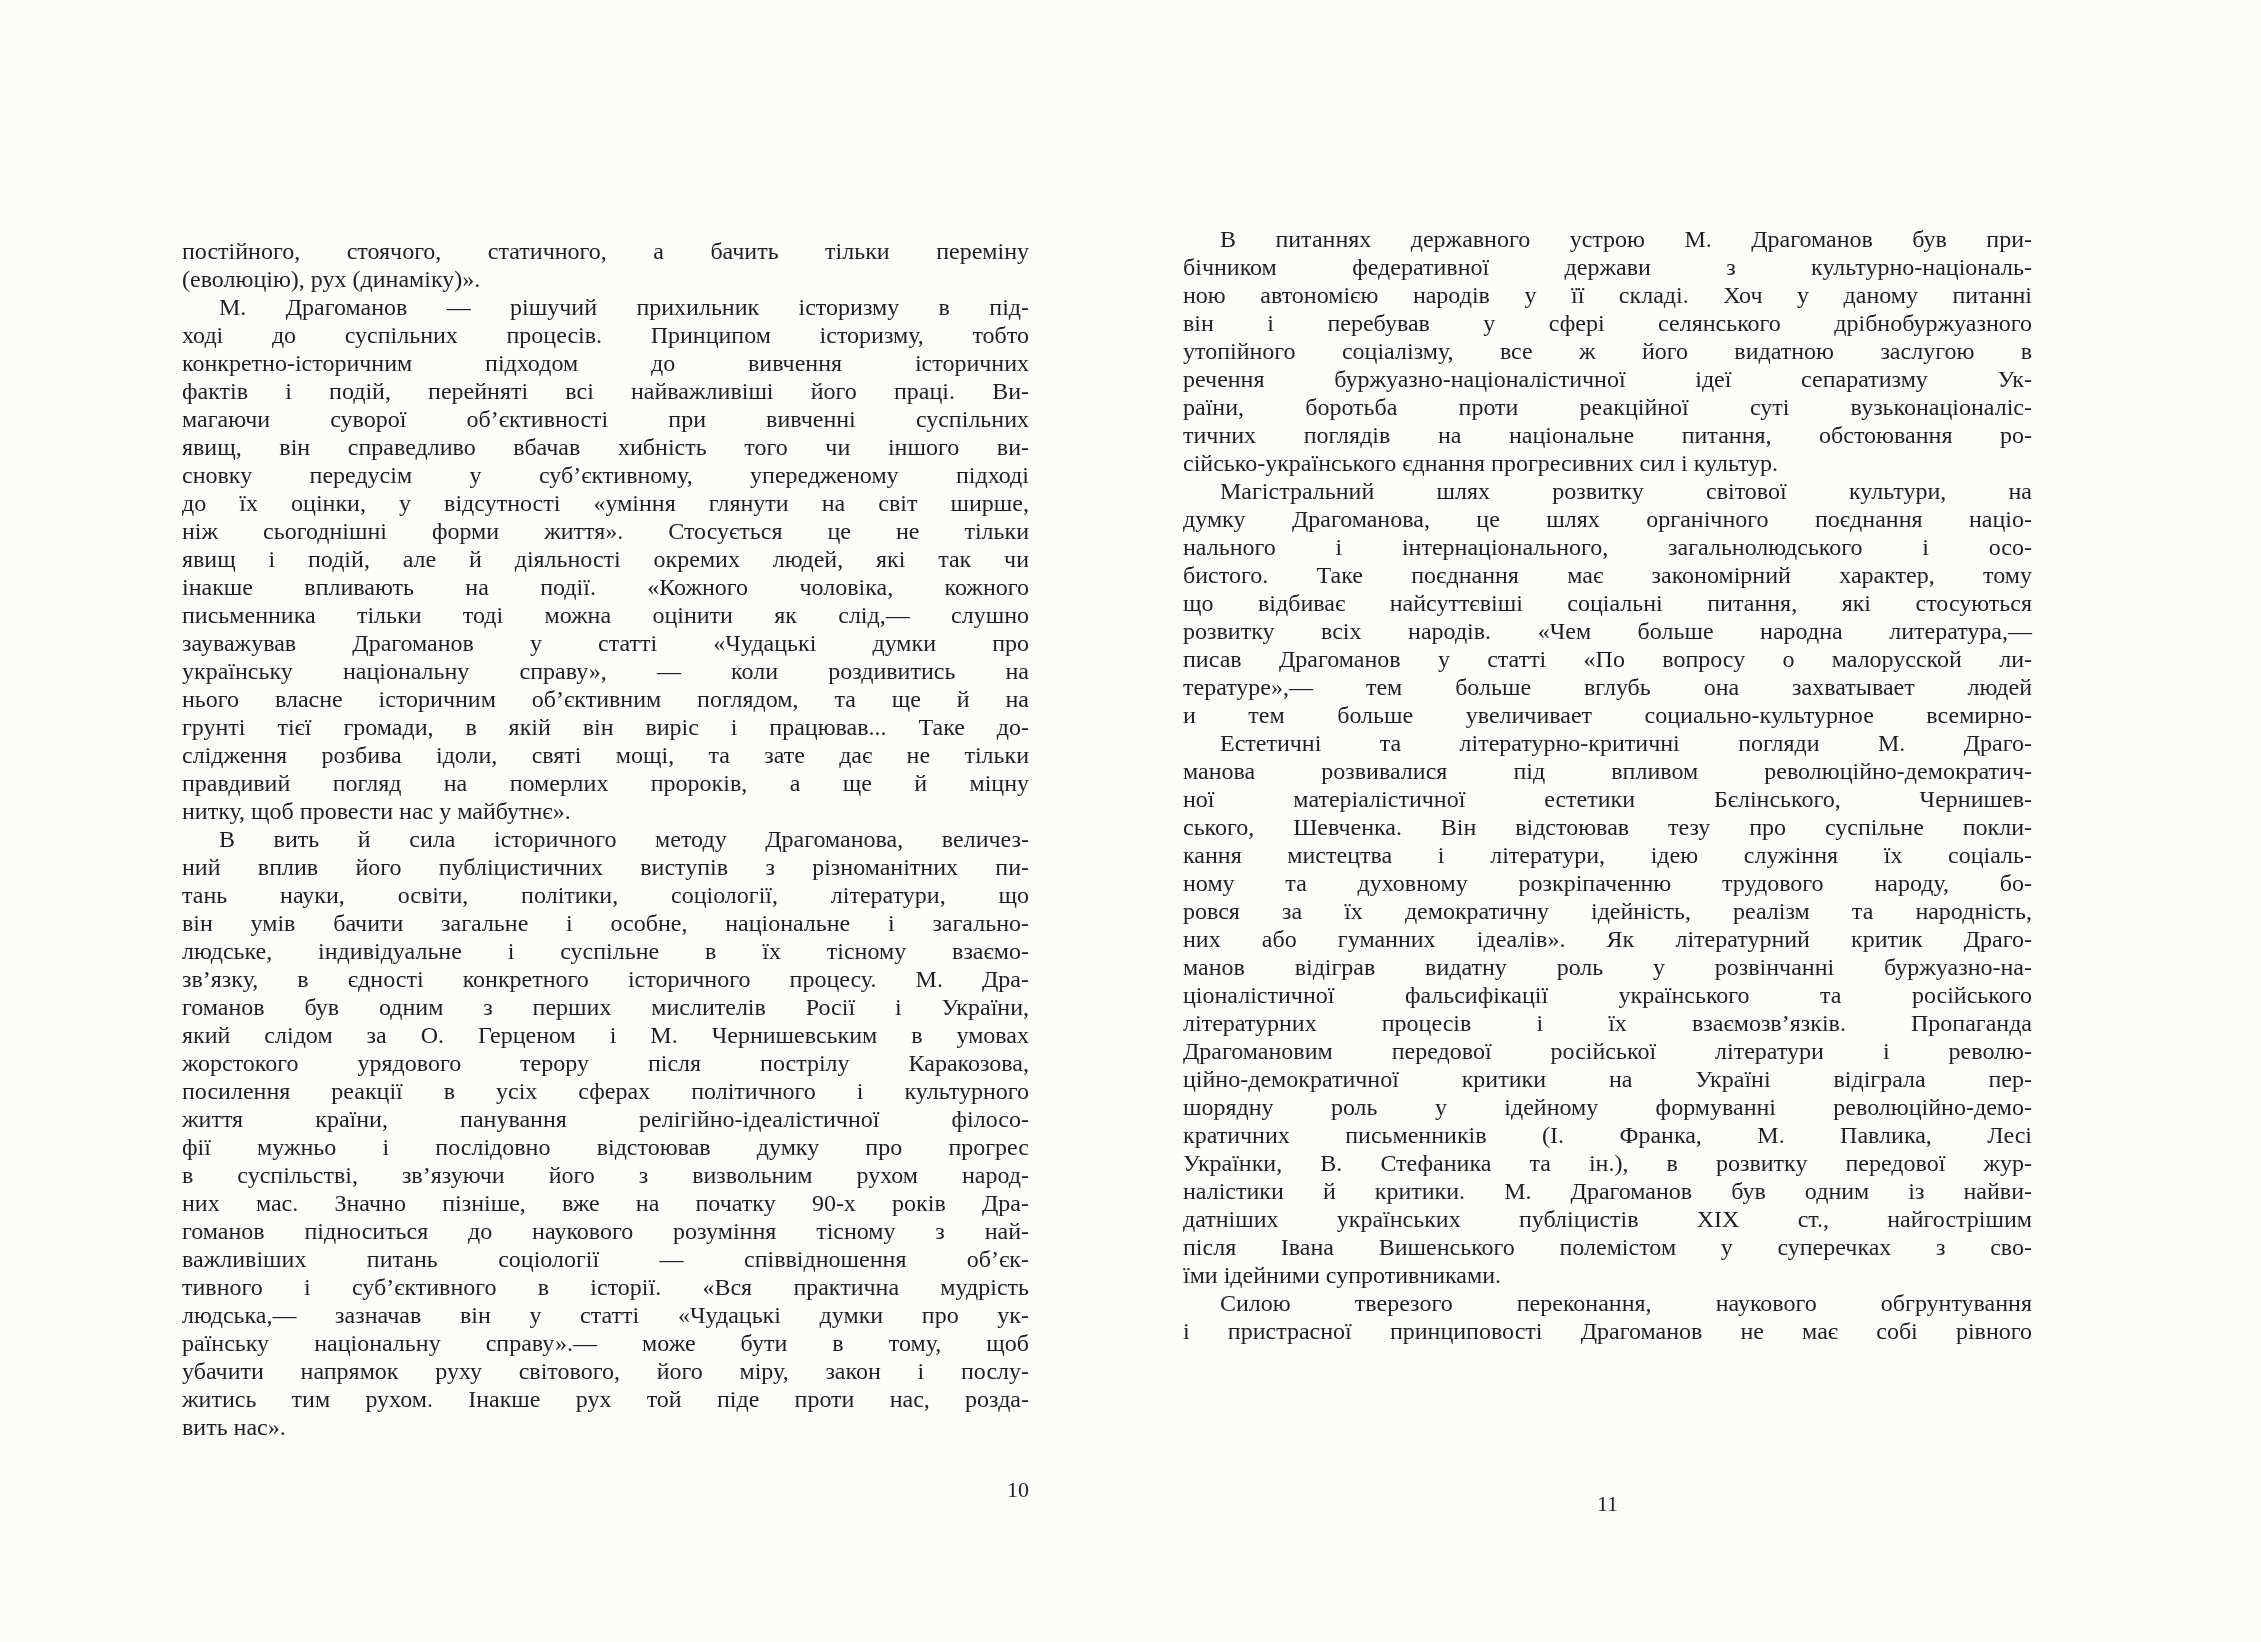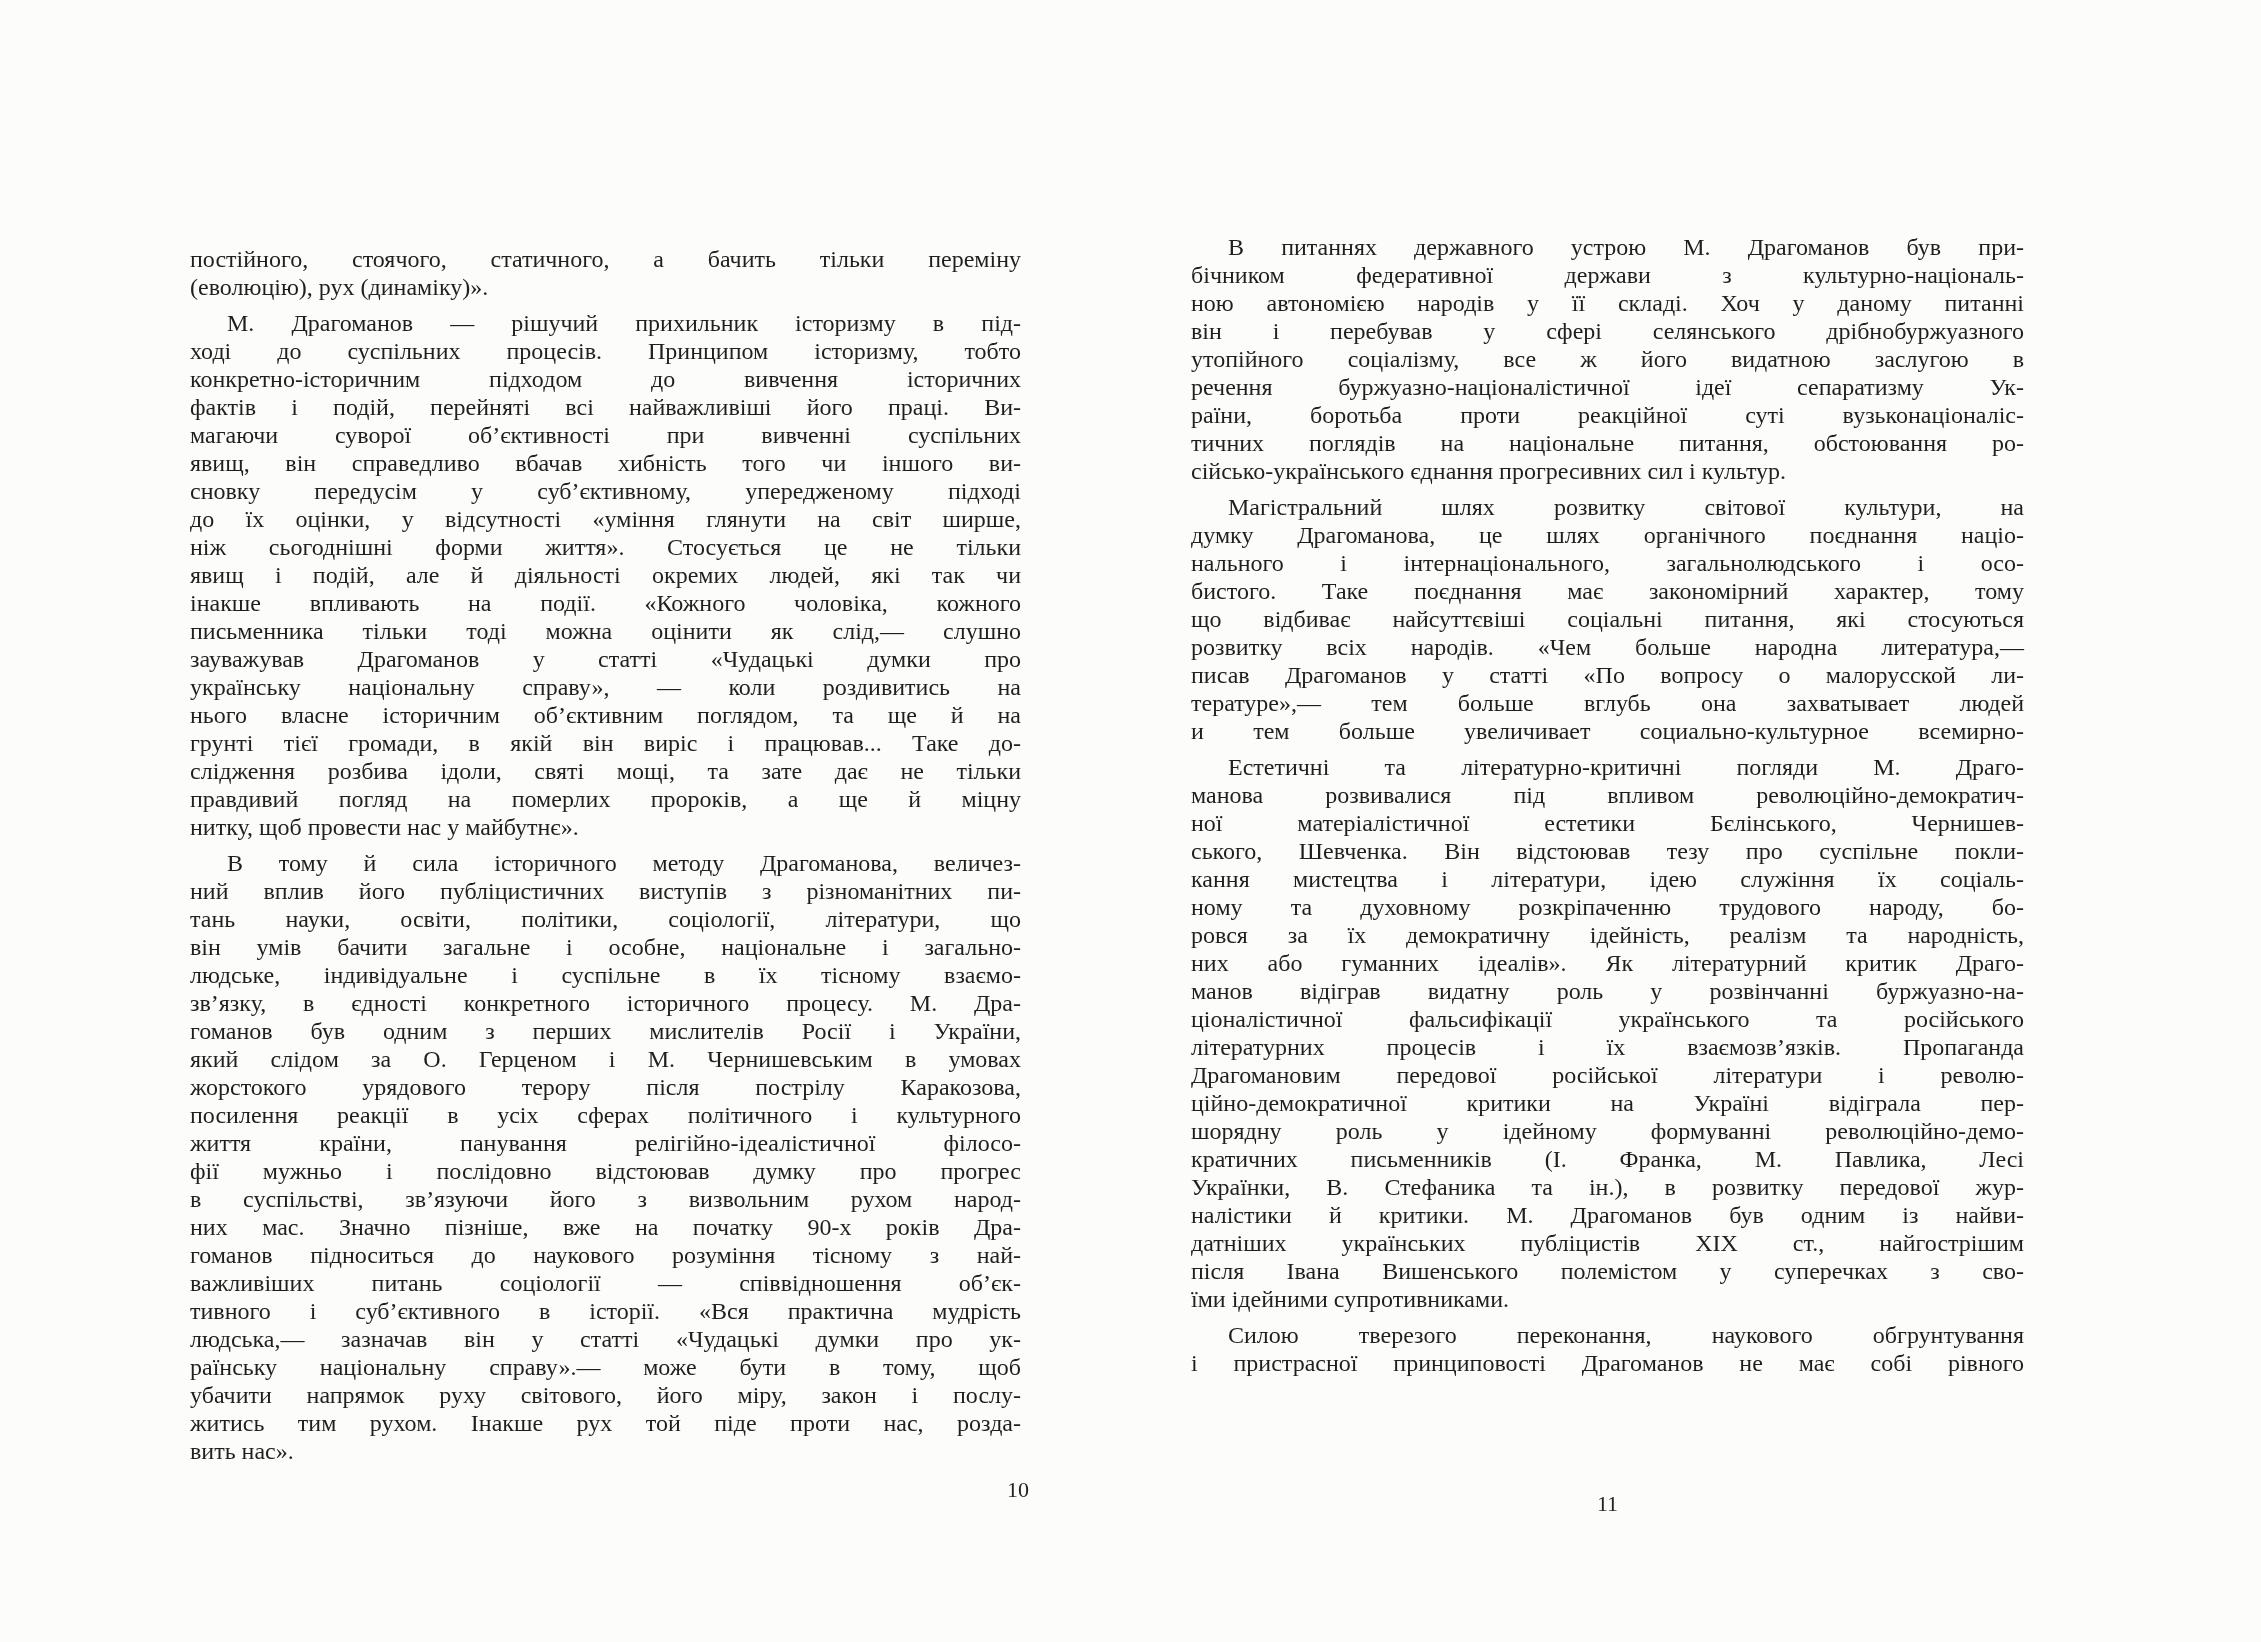--- a/index.html
+++ b/index.html
@@ -19,21 +19,21 @@
     position: absolute;
     inset: 0;
   }
   .text-block {
     position: absolute;
     font-size: 24px;
     line-height: 28px;
   }
   .tb-left  { left: 182px;  top: 237px; width: 847px; }
   .tb-right { left: 1183px; top: 225px; width: 849px; }
-  .paragraph { margin: 8px; padding: 0; }
+  .paragraph { margin: 0; padding: 0; }
   .line {
     text-align: justify;
     text-align-last: justify;
   }
   .line.para-end { text-align-last: left; }
   .line.indent { text-indent: 37px; }
   .page-number {
     position: absolute;
     font-size: 22px;
     color: #222;
@@ -66,21 +66,21 @@
         <div class="line">письменника тільки тоді можна оцінити як слід,— слушно</div>
         <div class="line">зауважував Драгоманов у статті «Чудацькі думки про</div>
         <div class="line">українську національну справу», — коли роздивитись на</div>
         <div class="line">нього власне історичним об’єктивним поглядом, та ще й на</div>
         <div class="line">грунті тієї громади, в якій він виріс і працював... Таке до-</div>
         <div class="line">слідження розбива ідоли, святі мощі, та зате дає не тільки</div>
         <div class="line">правдивий погляд на померлих пророків, а ще й міцну</div>
         <div class="line para-end">нитку, щоб провести нас у майбутнє».</div>
       </div>
       <div class="paragraph">
-        <div class="line indent">В тому й сила історичного методу Драгоманова, величез-</div>
+        <div class="line indent">В вить й сила історичного методу Драгоманова, величез-</div>
         <div class="line">ний вплив його публіцистичних виступів з різноманітних пи-</div>
         <div class="line">тань науки, освіти, політики, соціології, літератури, що</div>
         <div class="line">він умів бачити загальне і особне, національне і загально-</div>
         <div class="line">людське, індивідуальне і суспільне в їх тісному взаємо-</div>
         <div class="line">зв’язку, в єдності конкретного історичного процесу. М. Дра-</div>
         <div class="line">гоманов був одним з перших мислителів Росії і України,</div>
         <div class="line">який слідом за О. Герценом і М. Чернишевським в умовах</div>
         <div class="line">жорстокого урядового терору після пострілу Каракозова,</div>
         <div class="line">посилення реакції в усіх сферах політичного і культурного</div>
         <div class="line">життя країни, панування релігійно-ідеалістичної філосо-</div>

